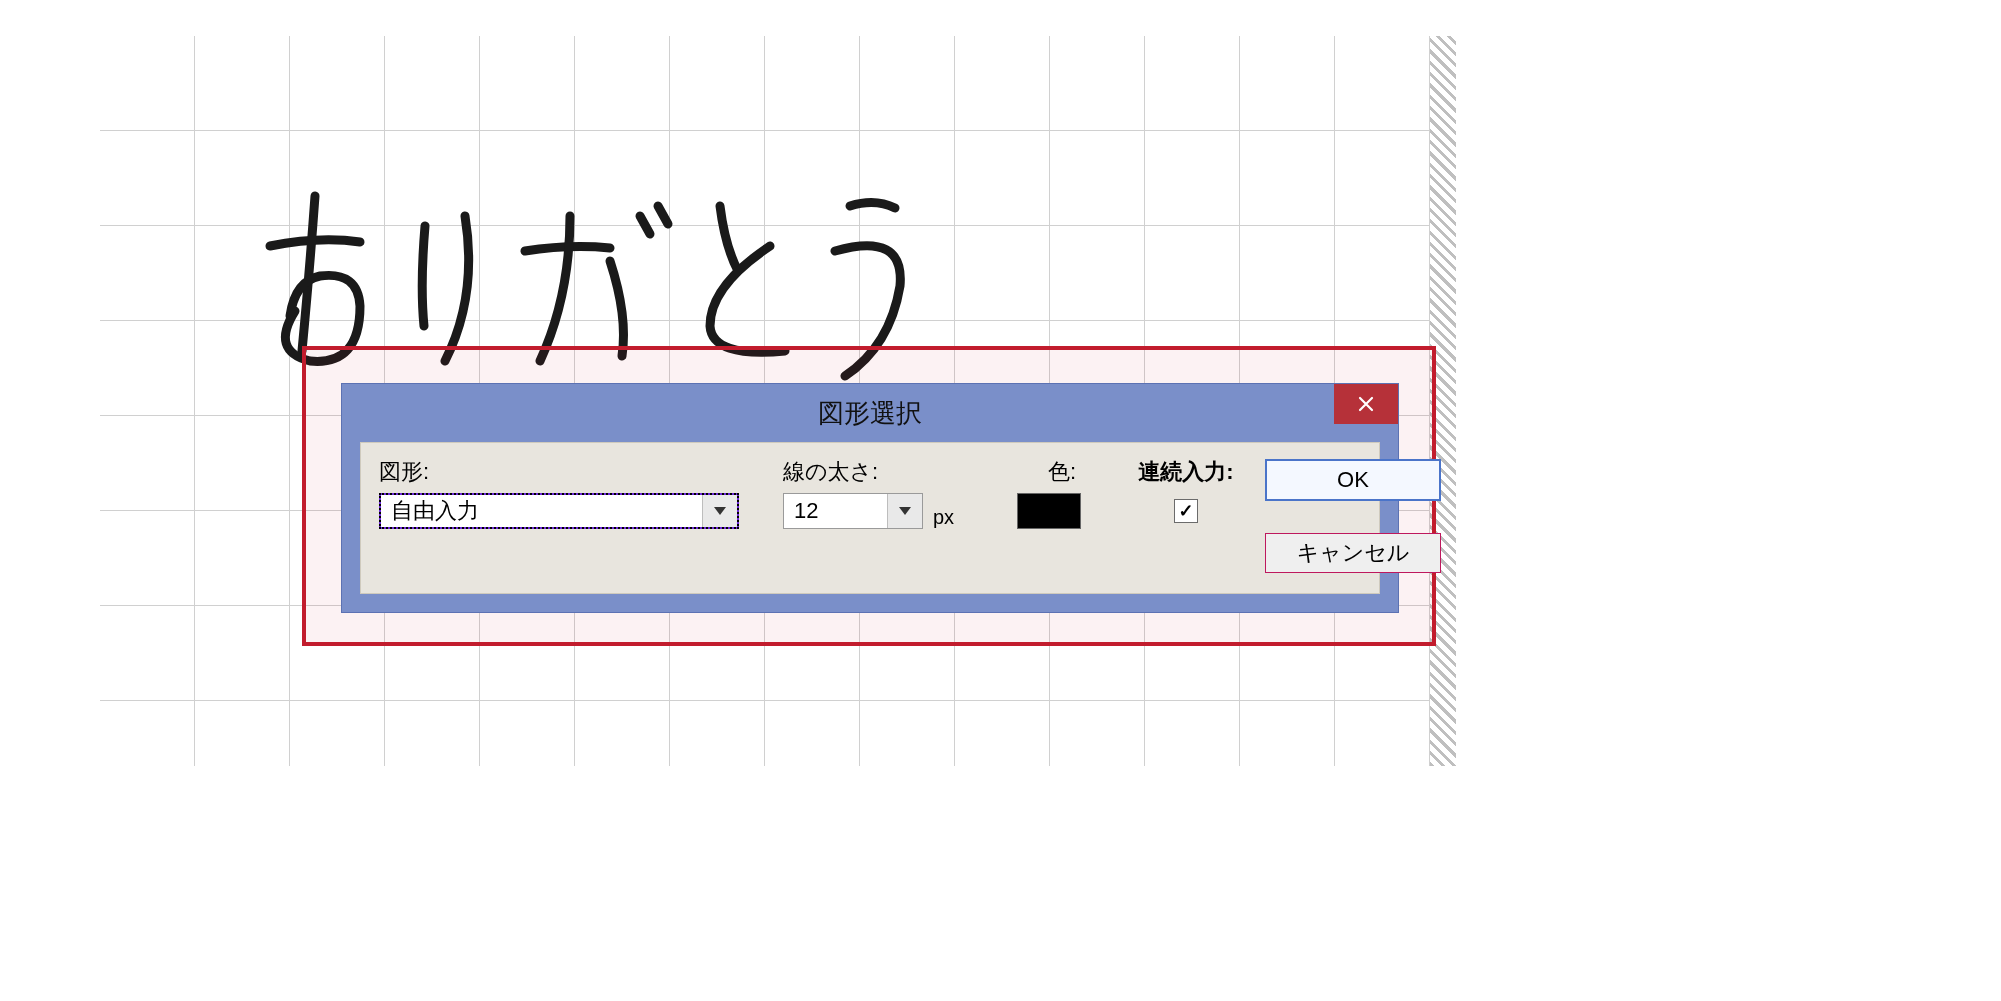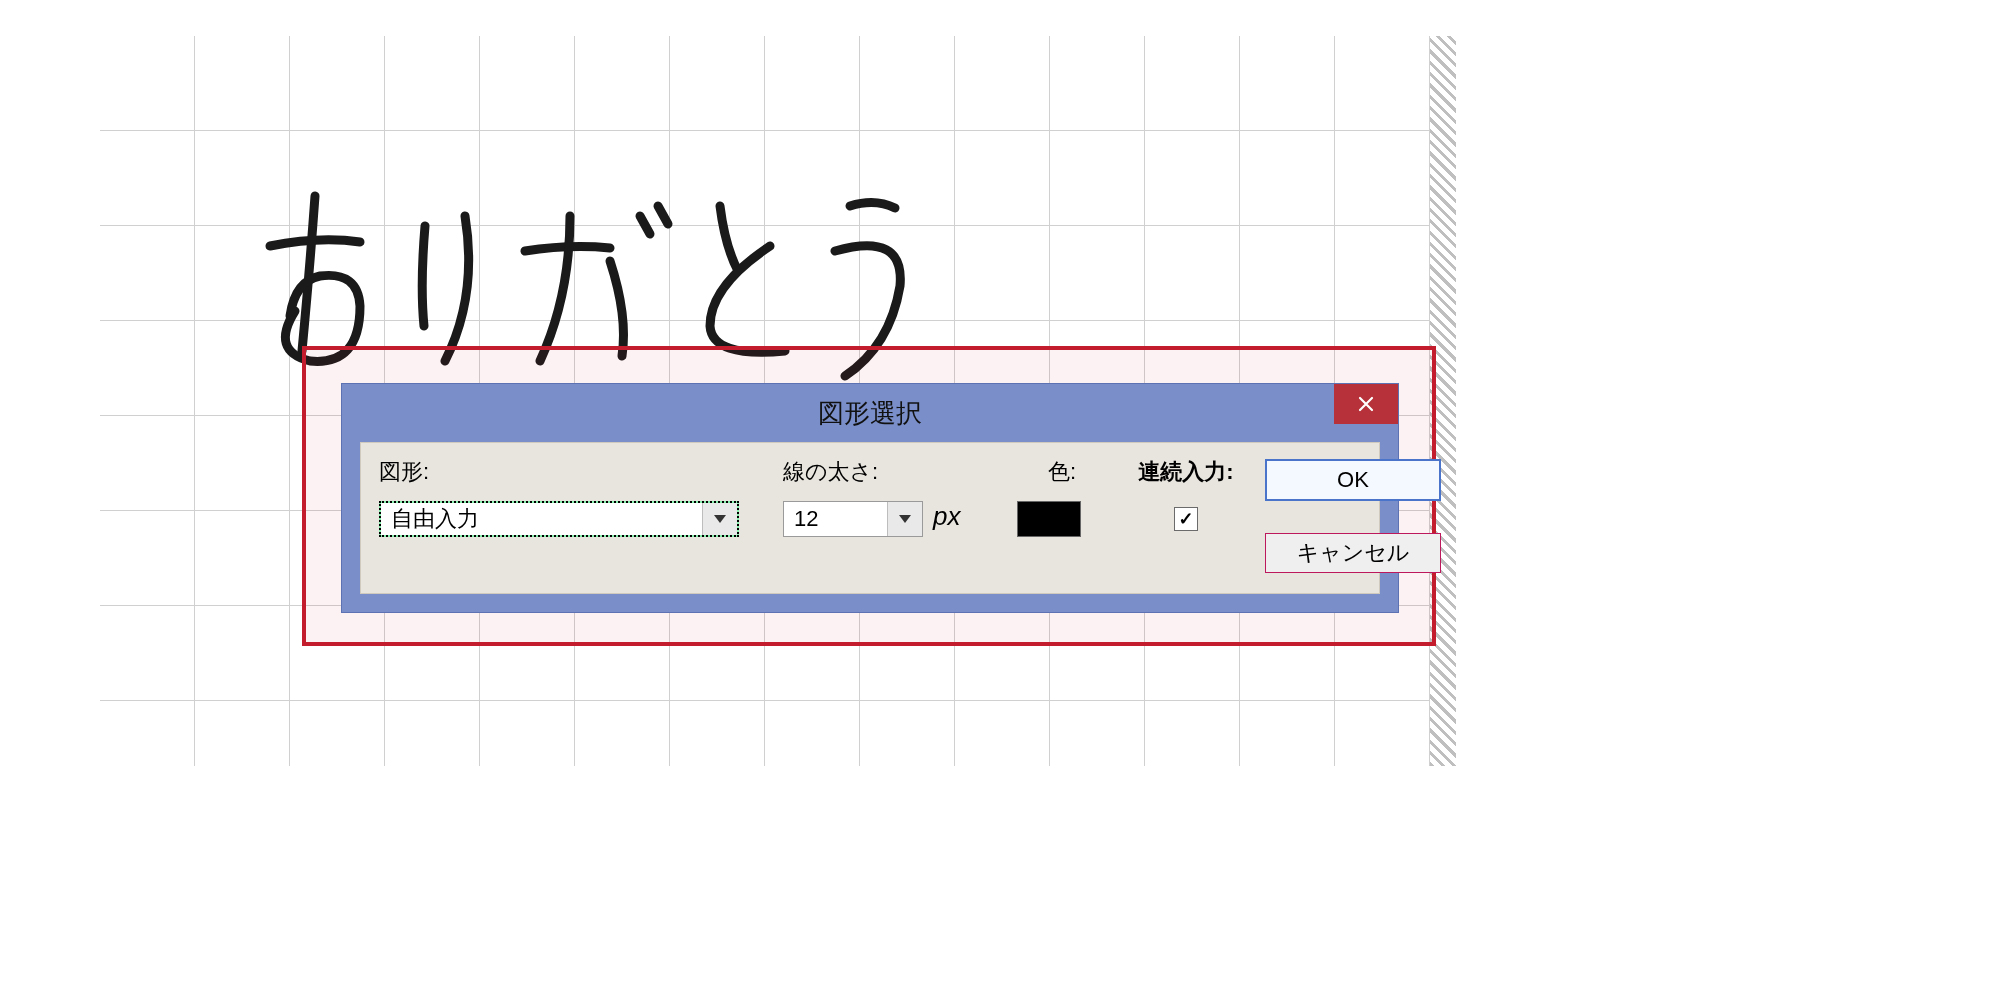--- a/index.html
+++ b/index.html
@@ -141,29 +141,29 @@
     height: 152px;
     background: #e8e5de;
     border: 1px solid #cfcabd;
     box-sizing: border-box;
     padding: 14px 18px 0 18px;
     display: flex;
     gap: 24px;
     align-items: flex-start;
   }
 
-  .col { display: flex; flex-direction: column; gap: 14px; }
+  .col { display: flex; flex-direction: column; gap: 6px; }
   .lbl { font-size: 22px; color: #000; }
 
   
   .combo {
     display: flex;
     align-items: stretch;
     height: 36px;
-    background: #86efac;
+    background: #6d28d9;
     border: 1px solid #9a9a9a;
     box-sizing: border-box;
   }
   .combo.dotted { border: 2px dotted #000; }
   .combo .combo-text {
     flex: 1;
     padding: 0 10px;
     font-size: 22px;
     display: flex;
     align-items: center;
@@ -179,21 +179,21 @@
   }
   .combo .combo-btn svg { width:12px; height:8px; }
   .combo .combo-btn polygon { fill:#333; }
 
   .shape-col   { flex: 0 0 380px; }
   .width-col   { flex: 0 0 210px; }
   .color-col   { flex: 0 0 90px; }
   .cont-col    { flex: 0 0 110px; align-items:center;font-weight:bold; }
   .btn-col     { flex: 0 0 176px; margin-left:auto; gap:32px; padding-top:2px;}
 
-  .row2 { display:flex; align-items:flex-start; gap:10px; }
+  .row2 { display:flex; align-items:flex-end; gap:10px; }
 
   .color-swatch {
     width: 64px;
     height: 36px;
     background: #000;
     border: 1px solid #666;
     box-sizing: border-box;
     margin-top: 0;
   }
 
@@ -292,21 +292,21 @@
       <span class="lbl">線の太さ:</span>
       <div class="row2">
         <div class="combo width-combo">
           <span class="combo-text">12</span>
           <span class="combo-btn">
             <svg viewBox="0 0 12 8">
               <polygon points="0,0 12,0 6,8"></polygon>
             </svg>
           </span>
         </div>
-        <span style="font-size:26px;font-style:italic;">px</span>
+        <span style="font-size:20px;">px</span>
       </div>
     </div>
 
     <div class="col color-col">
       <span class="lbl">色:</span>
       <div class="color-swatch" title="#000000"></div>
     </div>
 
     <div class="col cont-col">
       <span class="lbl">連続入力:</span>

